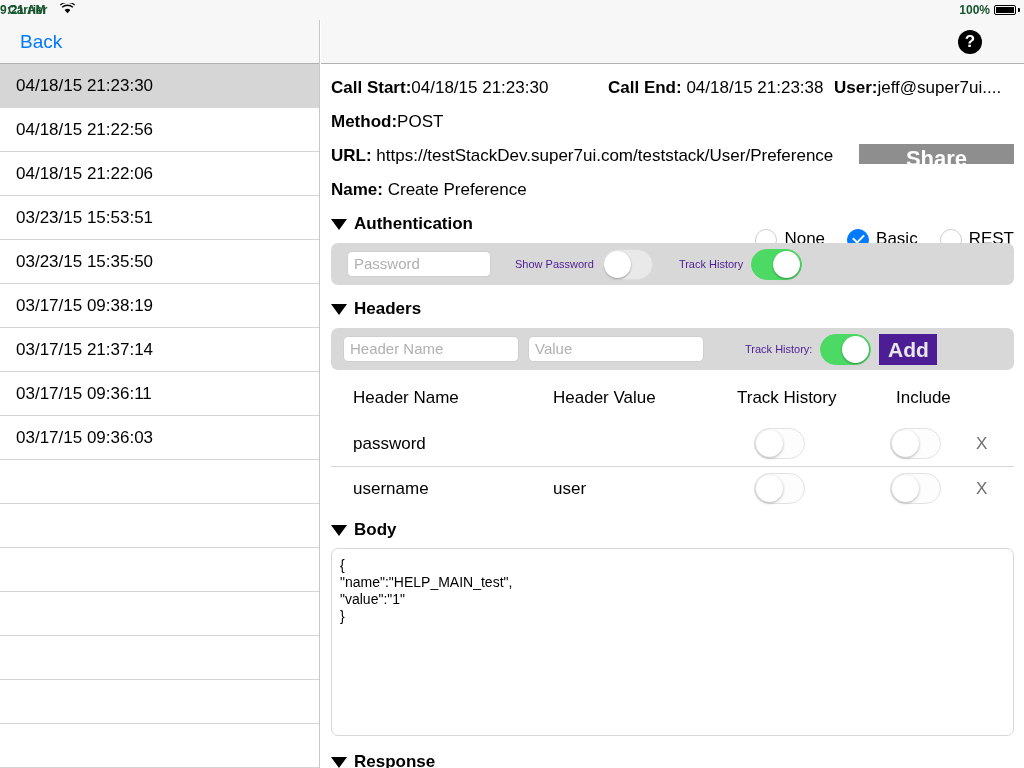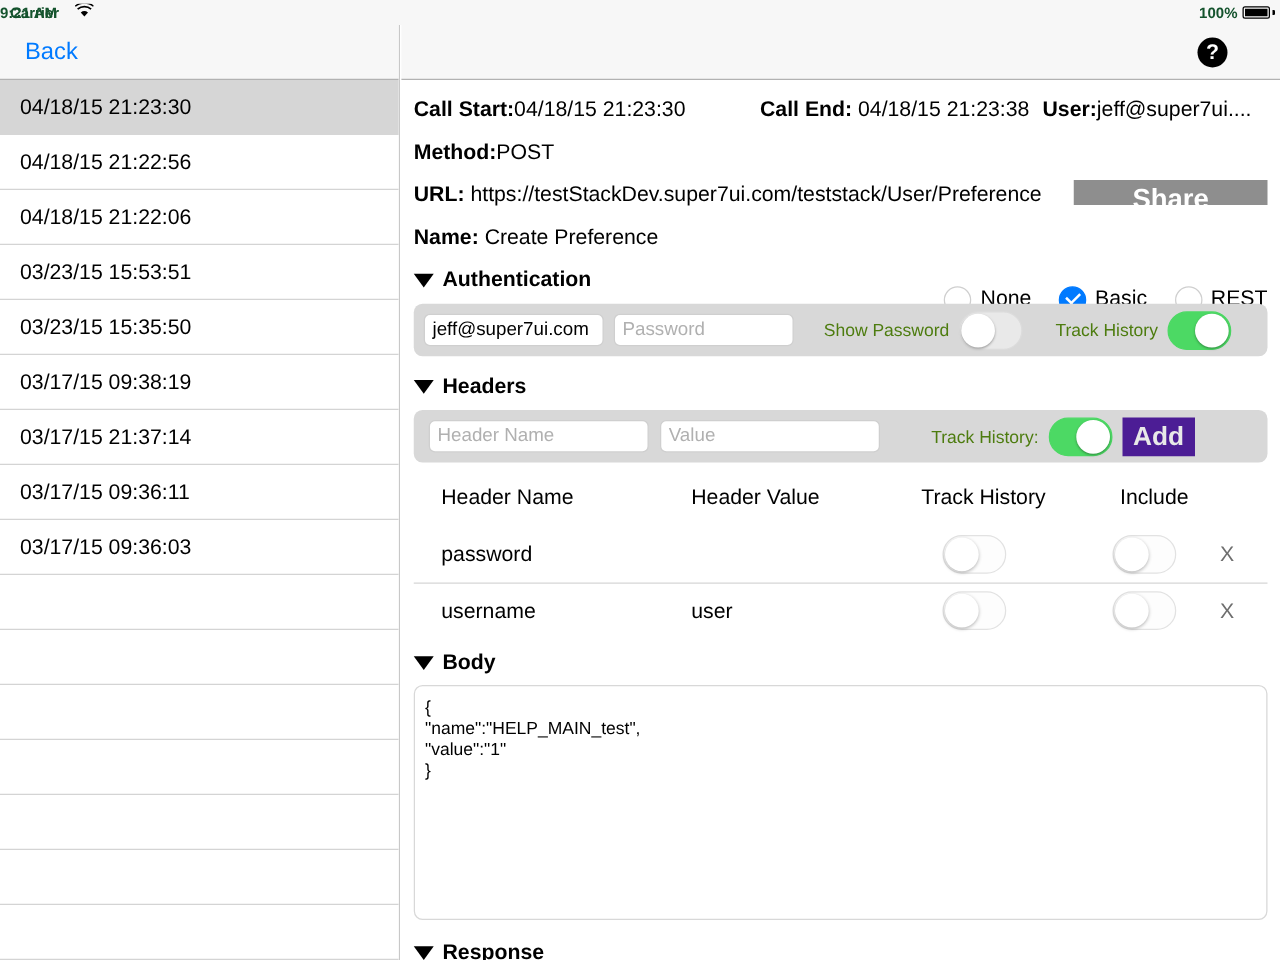--- a/index.html
+++ b/index.html
@@ -151,21 +151,21 @@
     padding: 0 8px;
   }
   .tf {
     height: 26px; border-radius: 5px;
     background: #ffffff; border: 1px solid #cfcfcf;
     font-size: 15px; color: #000;
     padding: 0 6px; line-height: 24px;
     white-space: nowrap; overflow: hidden;
   }
   .tf.placeholder { color: #b0b0b0; }
-  .panel-label { font-size: 14px; color: #4d7c0f; margin: 0 8px; white-space: nowrap; }
+  .panel-label { font-size: 11px; color: #4c1d95; margin: 0 8px; white-space: nowrap; }
 
   
   .sw {
     position: relative; width: 51px; height: 31px;
     border-radius: 16px; background: #e9e9e9;
     border: 1px solid #dcdcdc; cursor: pointer; flex: none;
   }
   .sw .knob {
     position: absolute; top: 1px; left: 1px;
     width: 27px; height: 27px; border-radius: 50%;
@@ -314,21 +314,20 @@
             <span class="radio-label">Basic</span>
           </label>
           <label class="radio-item">
             <span class="radio"></span>
             <span class="radio-label">REST</span>
           </label>
         </div>
       </div>
 
       <div class="panel">
-        <div class="tf" style="width:144px;">jeff@super7ui.com</div>
         <div class="tf placeholder" style="width:144px;margin-left:8px;">Password</div>
         <span class="panel-label" style="margin-left:24px;">Show Password</span>
         <div class="sw">
             <span class="knob"></span>
           </div>
         <span class="panel-label" style="margin-left:26px;">Track History</span>
         <div class="sw on">
             <span class="knob"></span>
           </div>
       </div>

